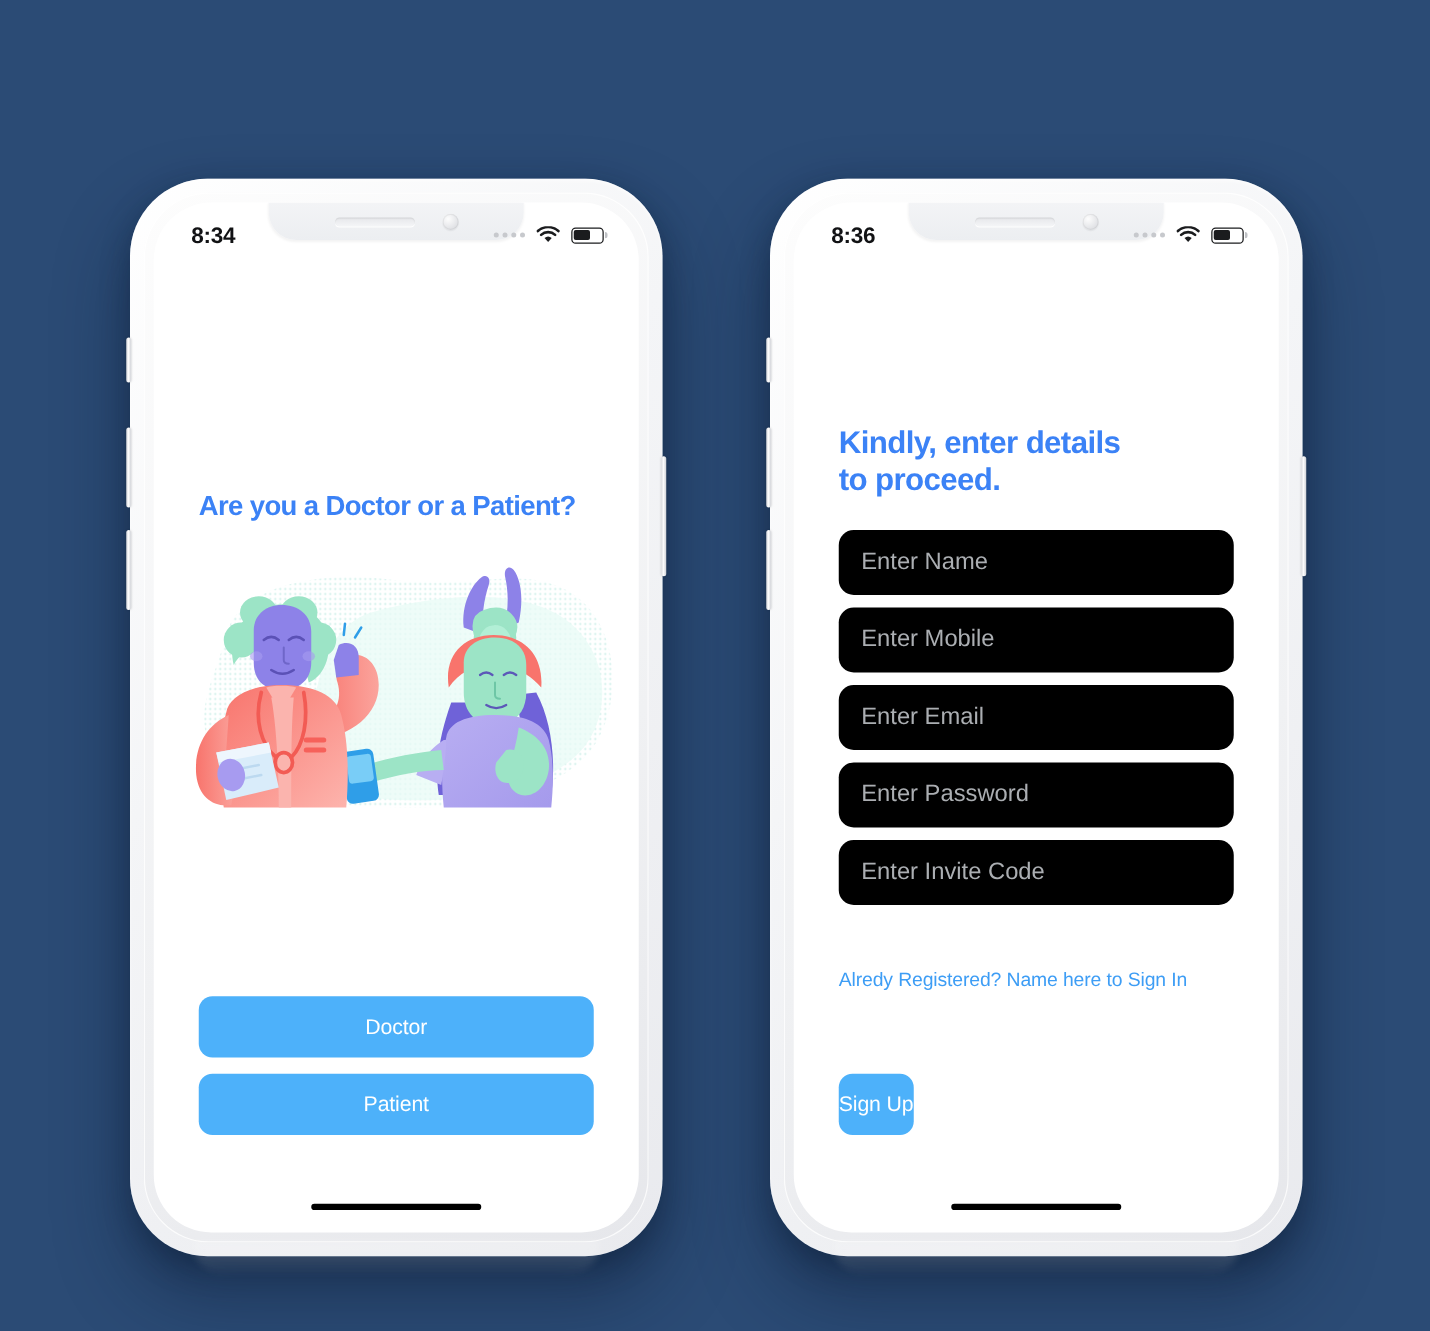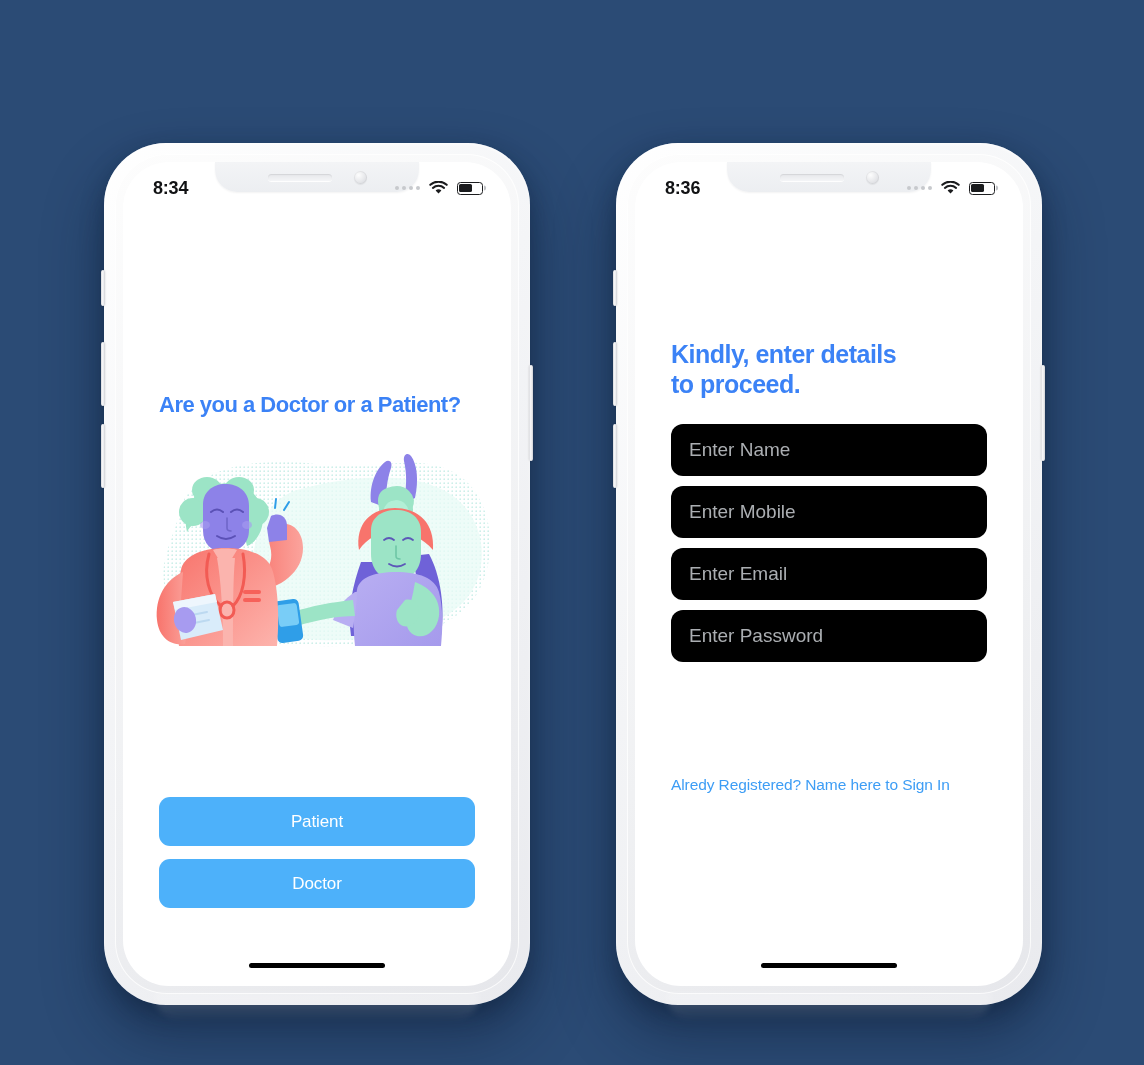--- a/index.html
+++ b/index.html
@@ -430,22 +430,22 @@
               <path d="M26 152 L68 144 L76 180 L34 190 Z" fill="#d9ecfa"></path>
               <path d="M26 152 L68 144 L70 152 L28 160 Z" fill="#eef6fd"></path>
               <path d="M30 168 L60 162" stroke="#bcd9f0" stroke-width="2" stroke-linecap="round"></path>
               <path d="M32 176 L62 170" stroke="#bcd9f0" stroke-width="2" stroke-linecap="round"></path>
 
               <ellipse cx="38" cy="170" rx="11" ry="13" transform="rotate(-12 38 170)" fill="#a79bf0"></ellipse>
             </svg>
           </div>
 
           <div class="btn-stack">
+            <button class="pill-btn">Doctor</button>
             <button class="pill-btn">Patient</button>
-            <button class="pill-btn">Doctor</button>
           </div>
         </div>
 
         <div class="home-indicator"></div>
       </div>
     </div>
     <div class="phone-reflect"></div>
   </div>
 
   <div class="phone phone-2">
@@ -486,24 +486,28 @@
 
         <div class="content">
           <div class="subtitle s2-subtitle">Kindly,  enter details
 to proceed.</div>
 
           <div class="form">
             <input class="field" type="text" placeholder="Enter Name" style="">
             <input class="field" type="text" placeholder="Enter Mobile" style="">
             <input class="field" type="text" placeholder="Enter Email" style="">
             <input class="field" type="text" placeholder="Enter Password" style="">
+            <input class="field" type="text" placeholder="Enter Invite Code" style="">
           </div>
 
           <a class="signin-link" href="#">Alredy Registered? Name here to Sign In</a>
 
+          <div class="submit-wrap">
+            <button class="pill-btn">Sign Up</button>
+          </div>
         </div>
 
         <div class="home-indicator"></div>
       </div>
     </div>
     <div class="phone-reflect"></div>
   </div>
 
 </div>
 

